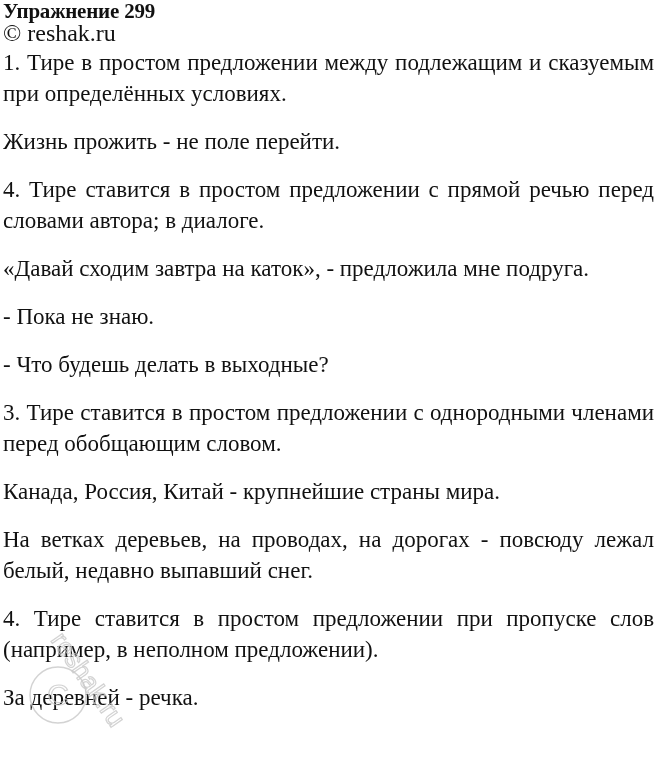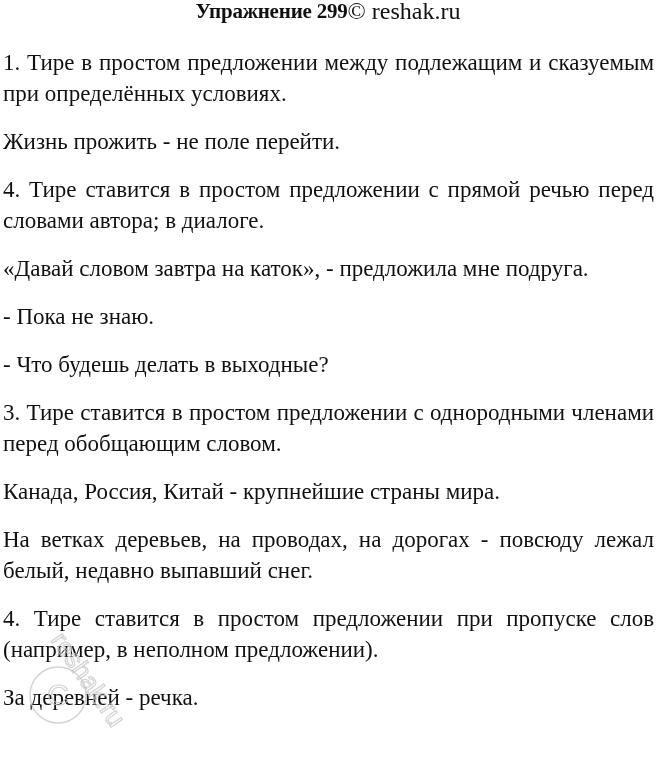--- a/index.html
+++ b/index.html
@@ -15,22 +15,23 @@
       font-family: "Liberation Serif", serif;
       color: #111111;
     }
     .header {
       position: absolute;
       top: 0;
       left: 3px;
       right: 4px;
       height: 26px;
       display: flex;
-      justify-content: center;
+      justify-content: space-between;
       align-items: flex-start;
+      flex-direction: column;
     }
     .title {
       font-weight: bold;
       font-size: 21px;
       line-height: 22px;
       letter-spacing: -0.2px;
     }
     .copyright {
       font-size: 24px;
       line-height: 22px;
@@ -64,21 +65,21 @@
 
 <div class="header">
   <div class="title">Упражнение 299</div>
   <div class="copyright">© reshak.ru</div>
 </div>
 
 <div class="content">
   <p class="para justify">1. Тире в простом предложении между подлежащим и сказуемым при определённых условиях.</p>
   <p class="para">Жизнь прожить - не поле перейти.</p>
   <p class="para justify">4. Тире ставится в простом предложении с прямой речью перед словами автора; в диалоге.</p>
-  <p class="para">«Давай словом завтра на каток», - предложила мне подруга.</p>
+  <p class="para">«Давай сходим завтра на каток», - предложила мне подруга.</p>
   <p class="para">- Пока не знаю.</p>
   <p class="para">- Что будешь делать в выходные?</p>
   <p class="para justify">3. Тире ставится в простом предложении с однородными членами перед обобщающим словом.</p>
   <p class="para">Канада, Россия, Китай - крупнейшие страны мира.</p>
   <p class="para justify">На ветках деревьев, на проводах, на дорогах - повсюду лежал белый, недавно выпавший снег.</p>
   <p class="para justify">4. Тире ставится в простом предложении при пропуске слов (например, в неполном предложении).</p>
   <p class="para">За деревней - речка.</p>
 
 </div>
 

